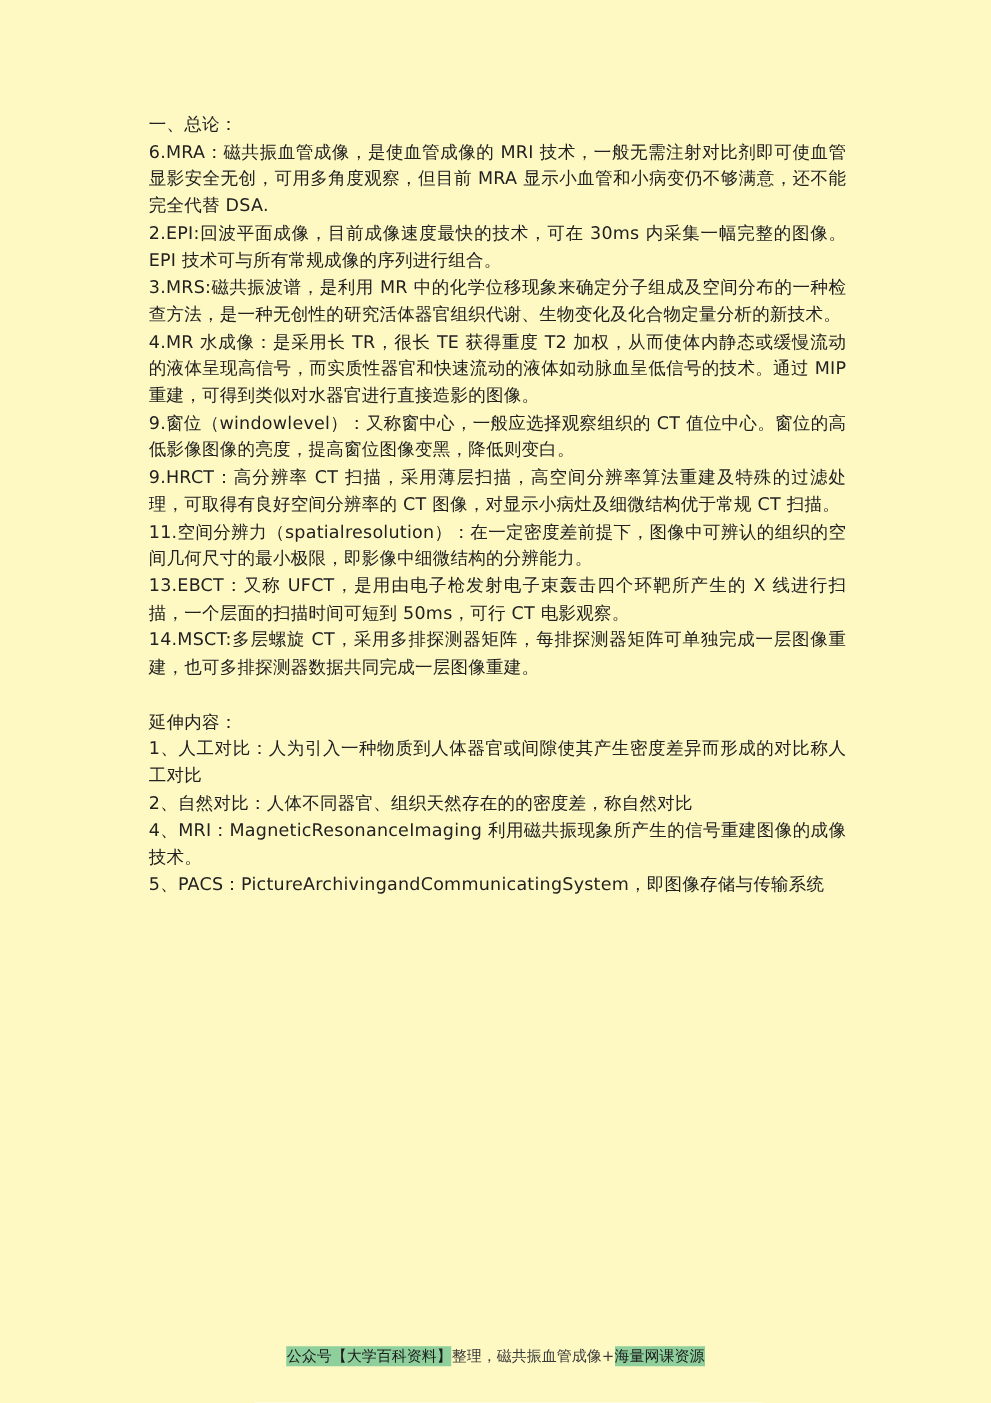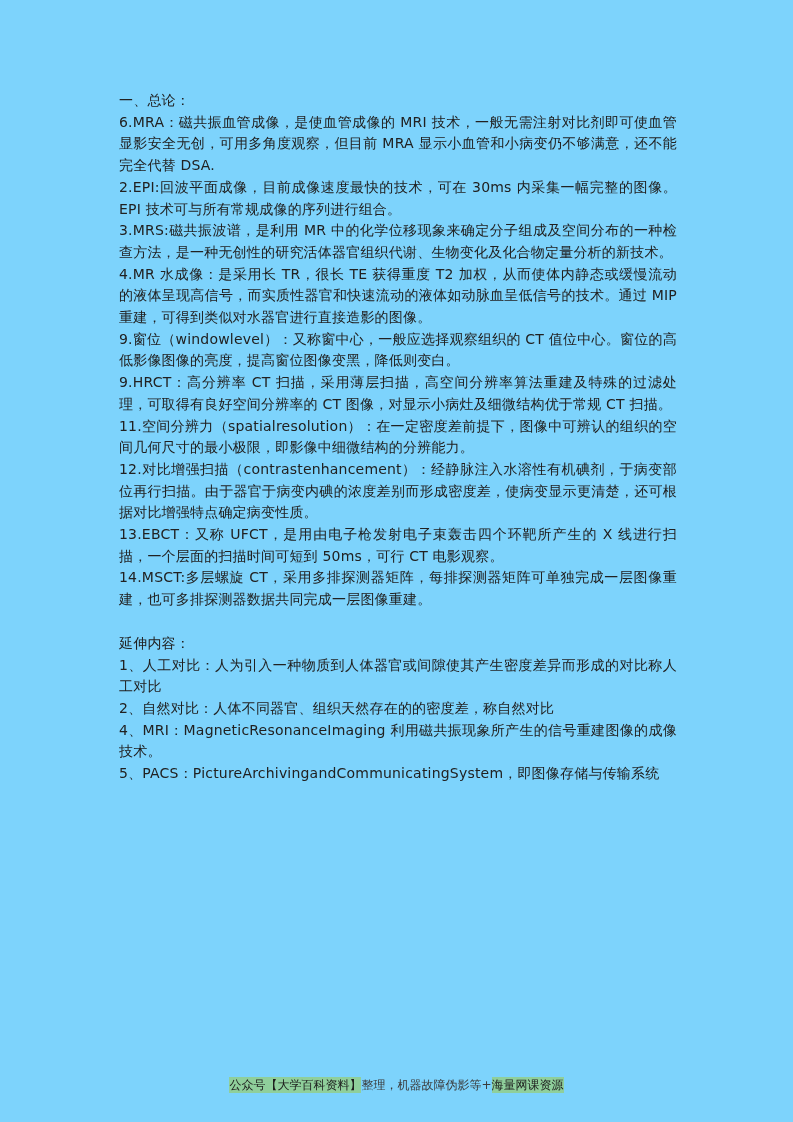--- a/index.html
+++ b/index.html
@@ -8,21 +8,21 @@
     width: 793px;
     height: 1122px;
     position: relative;
     overflow: hidden;
     font-family: "DejaVu Sans", "Liberation Sans", sans-serif;
     color: #212121;
   }
   .page {
     position: absolute;
     inset: 0;
-    background: #7dd3fc;
+    background: #fef9c3;
     padding-left: 36px;
   }
   .content {
     position: absolute;
     left: 119px;
     top: 90px;
     width: 558px;
     font-size: 14px;
     line-height: 21.7px;
     text-align: justify;
@@ -55,29 +55,28 @@
 
     <h2 class="section-title">一、总论：</h2>
 
     <p class="para">6.MRA：磁共振血管成像，是使血管成像的 MRI 技术，一般无需注射对比剂即可使血管显影安全无创，可用多角度观察，但目前 MRA 显示小血管和小病变仍不够满意，还不能完全代替 DSA.</p>
     <p class="para">2.EPI:回波平面成像，目前成像速度最快的技术，可在 30ms 内采集一幅完整的图像。EPI 技术可与所有常规成像的序列进行组合。</p>
     <p class="para">3.MRS:磁共振波谱，是利用 MR 中的化学位移现象来确定分子组成及空间分布的一种检查方法，是一种无创性的研究活体器官组织代谢、生物变化及化合物定量分析的新技术。</p>
     <p class="para">4.MR 水成像：是采用长 TR，很长 TE 获得重度 T2 加权，从而使体内静态或缓慢流动的液体呈现高信号，而实质性器官和快速流动的液体如动脉血呈低信号的技术。通过 MIP 重建，可得到类似对水器官进行直接造影的图像。</p>
     <p class="para">9.窗位（windowlevel）：又称窗中心，一般应选择观察组织的 CT 值位中心。窗位的高低影像图像的亮度，提高窗位图像变黑，降低则变白。</p>
     <p class="para">9.HRCT：高分辨率 CT 扫描，采用薄层扫描，高空间分辨率算法重建及特殊的过滤处理，可取得有良好空间分辨率的 CT 图像，对显示小病灶及细微结构优于常规 CT 扫描。</p>
     <p class="para">11.空间分辨力（spatialresolution）：在一定密度差前提下，图像中可辨认的组织的空间几何尺寸的最小极限，即影像中细微结构的分辨能力。</p>
-    <p class="para">12.对比增强扫描（contrastenhancement）：经静脉注入水溶性有机碘剂，于病变部位再行扫描。由于器官于病变内碘的浓度差别而形成密度差，使病变显示更清楚，还可根据对比增强特点确定病变性质。</p>
     <p class="para">13.EBCT：又称 UFCT，是用由电子枪发射电子束轰击四个环靶所产生的 X 线进行扫描，一个层面的扫描时间可短到 50ms，可行 CT 电影观察。</p>
     <p class="para">14.MSCT:多层螺旋 CT，采用多排探测器矩阵，每排探测器矩阵可单独完成一层图像重建，也可多排探测器数据共同完成一层图像重建。</p>
 
     <h2 class="section-title section-gap">延伸内容：</h2>
 
     <p class="para">1、人工对比：人为引入一种物质到人体器官或间隙使其产生密度差异而形成的对比称人工对比</p>
     <p class="para">2、自然对比：人体不同器官、组织天然存在的的密度差，称自然对比</p>
     <p class="para">4、MRI：MagneticResonanceImaging 利用磁共振现象所产生的信号重建图像的成像技术。</p>
     <p class="para">5、PACS：PictureArchivingandCommunicatingSystem，即图像存储与传输系统</p>
 
   </div>
 
   <div class="footer">
-    <span class="hl">公众号【大学百科资料】</span><span>整理，机器故障伪影等+</span><span class="hl">海量网课资源</span>
+    <span class="hl">公众号【大学百科资料】</span><span>整理，磁共振血管成像+</span><span class="hl">海量网课资源</span>
   </div>
 </div>
 
 </body></html>

